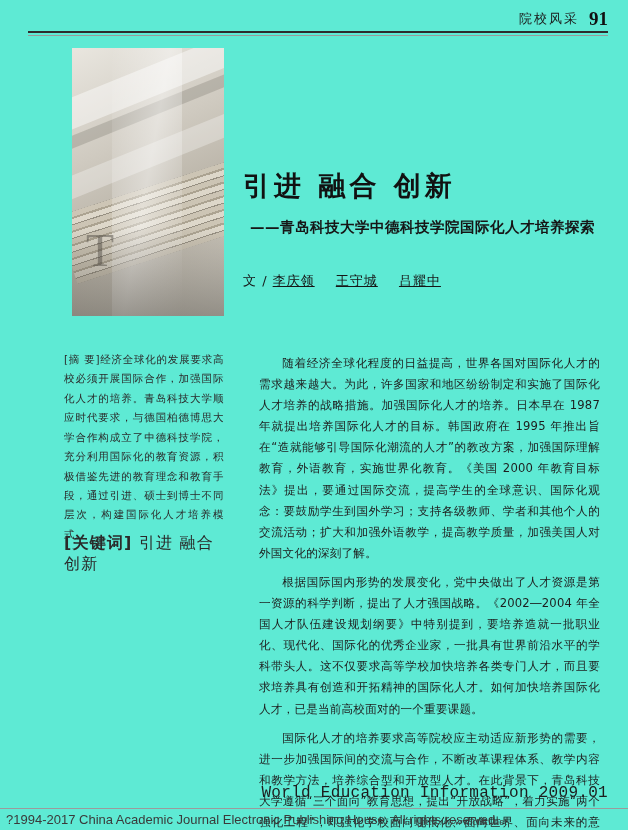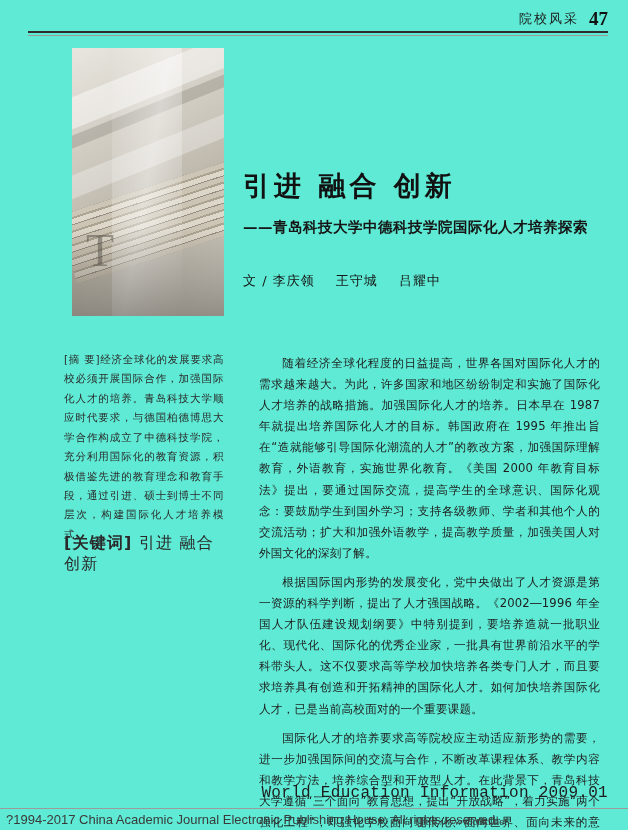--- a/index.html
+++ b/index.html
@@ -129,32 +129,32 @@
     letter-spacing: 4px;
     color: #111;
     margin: 0 0 14px 0;
   }
   .subtitle {
     font-family: "DejaVu Sans", "Liberation Sans", sans-serif;
     font-weight: bold;
     font-size: 14.5px;
     letter-spacing: 0.5px;
     color: #161616;
-    margin: 0;
+    margin: 7px;
   }
   .byline {
     position: absolute;
     left: 243px;
     top: 272px;
     font-family: "DejaVu Sans", "Liberation Sans", sans-serif;
     font-size: 13px;
     letter-spacing: 1px;
     color: #161616;
   }
-  .byline .names span { margin-right: 16px; }
+  .byline .names span { margin-right: 16px; text-decoration: underline; }
 
   
   .abstract {
     position: absolute;
     left: 64px;
     top: 350px;
     width: 160px;
     font-size: 10.5px;
     line-height: 1.85;
     letter-spacing: 0.6px;
@@ -226,21 +226,21 @@
     color: #3a3a3a;
   }
 </style>
 </head>
 <body>
 
 <div class="page">
 
   <div class="header">
     <span class="header-title">院校风采</span>
-    <span class="header-page">47</span>
+    <span class="header-page">91</span>
   </div>
   <div class="header-rule"></div>
   <div class="header-rule-thin"></div>
 
   <div class="photo">
     <div class="band b1"></div>
     <div class="band b2"></div>
     <div class="band b3"></div>
     <div class="pencils"></div>
     <div class="glare"></div>
@@ -266,21 +266,21 @@
     <span class="lead">[摘  要]</span><span>经济全球化的发展要求高校必须开展国际合作，加强国际化人才的培养。青岛科技大学顺应时代要求，与德国柏德博思大学合作构成立了中德科技学院，充分利用国际化的教育资源，积极借鉴先进的教育理念和教育手段，通过引进、硕士到博士不同层次，构建国际化人才培养模式。</span>
   </div>
 
   <div class="keywords">
     <span class="lead">[关键词]</span>
     <span>引进  融合  创新</span>
   </div>
 
   <div class="body-col">
     <p>随着经济全球化程度的日益提高，世界各国对国际化人才的需求越来越大。为此，许多国家和地区纷纷制定和实施了国际化人才培养的战略措施。加强国际化人才的培养。日本早在 1987 年就提出培养国际化人才的目标。韩国政府在 1995 年推出旨在“造就能够引导国际化潮流的人才”的教改方案，加强国际理解教育，外语教育，实施世界化教育。《美国 2000 年教育目标法》提出，要通过国际交流，提高学生的全球意识、国际化观念：要鼓励学生到国外学习；支持各级教师、学者和其他个人的交流活动；扩大和加强外语教学，提高教学质量，加强美国人对外国文化的深刻了解。</p>
-    <p>根据国际国内形势的发展变化，党中央做出了人才资源是第一资源的科学判断，提出了人才强国战略。《2002―1996 年全国人才队伍建设规划纲要》中特别提到，要培养造就一批职业化、现代化、国际化的优秀企业家，一批具有世界前沿水平的学科带头人。这不仅要求高等学校加快培养各类专门人才，而且要求培养具有创造和开拓精神的国际化人才。如何加快培养国际化人才，已是当前高校面对的一个重要课题。</p>
+    <p>根据国际国内形势的发展变化，党中央做出了人才资源是第一资源的科学判断，提出了人才强国战略。《2002―2004 年全国人才队伍建设规划纲要》中特别提到，要培养造就一批职业化、现代化、国际化的优秀企业家，一批具有世界前沿水平的学科带头人。这不仅要求高等学校加快培养各类专门人才，而且要求培养具有创造和开拓精神的国际化人才。如何加快培养国际化人才，已是当前高校面对的一个重要课题。</p>
     <p>国际化人才的培养要求高等院校应主动适应新形势的需要，进一步加强国际间的交流与合作，不断改革课程体系、教学内容和教学方法，培养综合型和开放型人才。在此背景下，青岛科技大学遵循“三个面向”教育思想，提出“开放战略”，着力实施“两个强化工程”，即强化学校面向现代化、面向世界、面向未来的意识，强化学生国际竞争能力。为此，学校大力开展中外合作办学，提高人才培养的国际化程度，在本专科、硕士到博士不同层次，理、工、经、管、文多学科上进行了国际合作教育。其中，学校与德国帕德博恩大学合作成立的中德科技学院，被誉为国内中外合作办学的典范。中德科技学院坚持“融汇东西文化精髓，培养世界一流人才”的办学宗旨，合理有效地引进</p>
   </div>
 
   <div class="footer-journal">World Education Information 2009.01</div>
   <div class="footer-rule"></div>
   <div class="footer-copyright">?1994-2017 China Academic Journal Electronic Publishing House. All rights reserved.</div>
   <div class="footer-url">http://www.cnki.net</div>
 
 </div>
 

